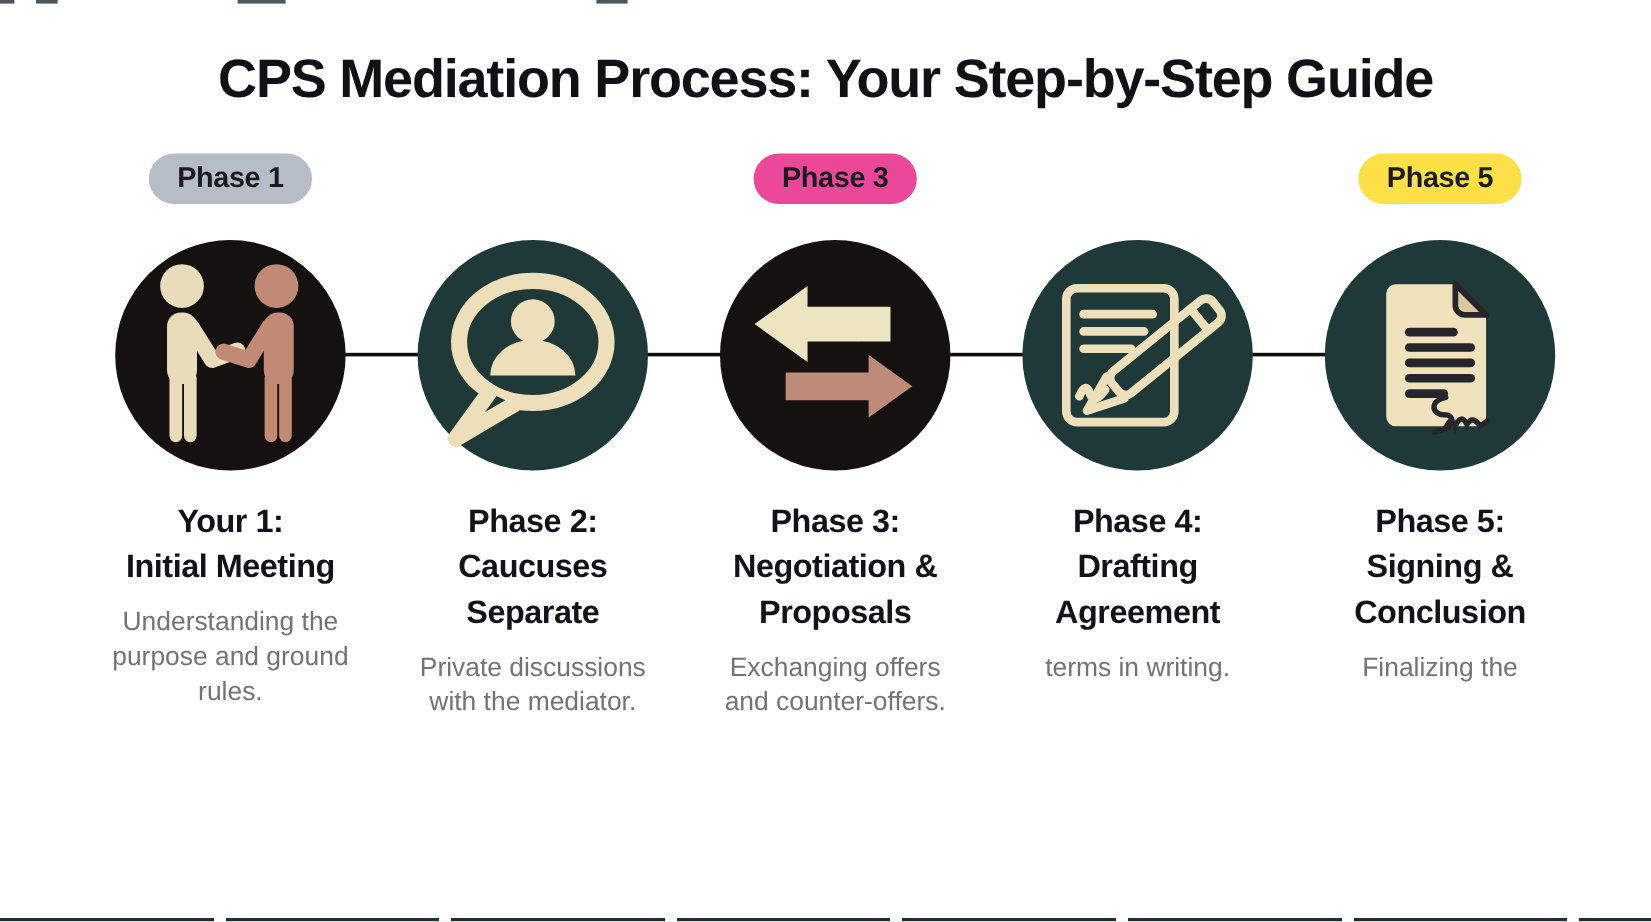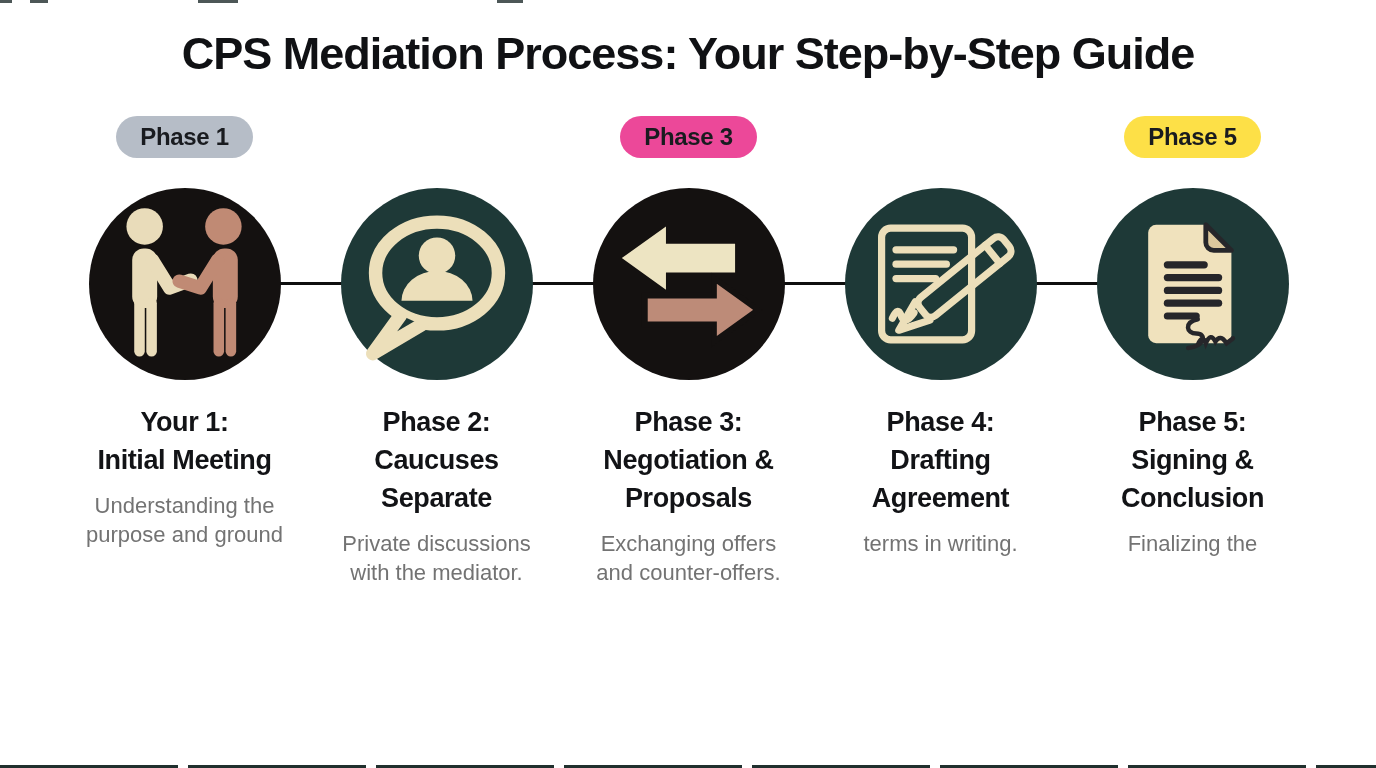--- a/index.html
+++ b/index.html
@@ -15,27 +15,27 @@
   .edge-tick{position:absolute;top:0;height:3px;background:#2e3a39;opacity:.85;}
   .tick-a{left:0;width:12px;}
   .tick-b{left:30px;width:18px;}
   .tick-c{left:198px;width:40px;}
   .tick-d{left:497px;width:26px;}
   .bottom-edge{
     position:absolute;left:0;right:0;bottom:0;height:3px;
     background:repeating-linear-gradient(90deg,#20302e 0 178px,rgba(0,0,0,0) 178px 188px);
   }
   .title{
-    margin:0;padding-top:28px;
+    margin:12px;padding-top:28px;
     text-align:center;
     font-size:45px;font-weight:700;letter-spacing:-1px;
     color:#101114;
   }
   .columns{
-    display:flex;justify-content:center;
+    display:flex;justify-content:flex-end;
     margin:36px 50px 0 51px;
     position:relative;
   }
   .connector{
     position:absolute;
     left:125px;right:125px;top:166px;
     height:3px;background:#0e0e0e;z-index:0;
   }
   .column{
     width:252px;
@@ -112,20 +112,21 @@
         </svg>
       </div>
       <h2 class="phase-title">
         <span>Your 1:</span>
         <span>Initial Meeting</span>
         <span></span>
       </h2>
       <p class="phase-desc">
         <span>Understanding the</span>
         <span>purpose and ground</span>
+        <span>rules.</span>
       </p>
     </div>
 
     <div class="column">
       <div class="badge-slot"></div>
       <div class="circle circle-teal">
         <svg width="195" height="195" viewBox="0 0 100 100">
           <ellipse cx="50" cy="44" rx="32" ry="26.5" fill="none" stroke="#ecdfba" stroke-width="7"></ellipse>
           <path d="M31 66 L16.5 86 L42 71" fill="#1e3937" stroke="#ecdfba" stroke-width="7" stroke-linejoin="round" stroke-linecap="round"></path>
           <circle cx="50" cy="35" r="9.5" fill="#ecdfba"></circle>

